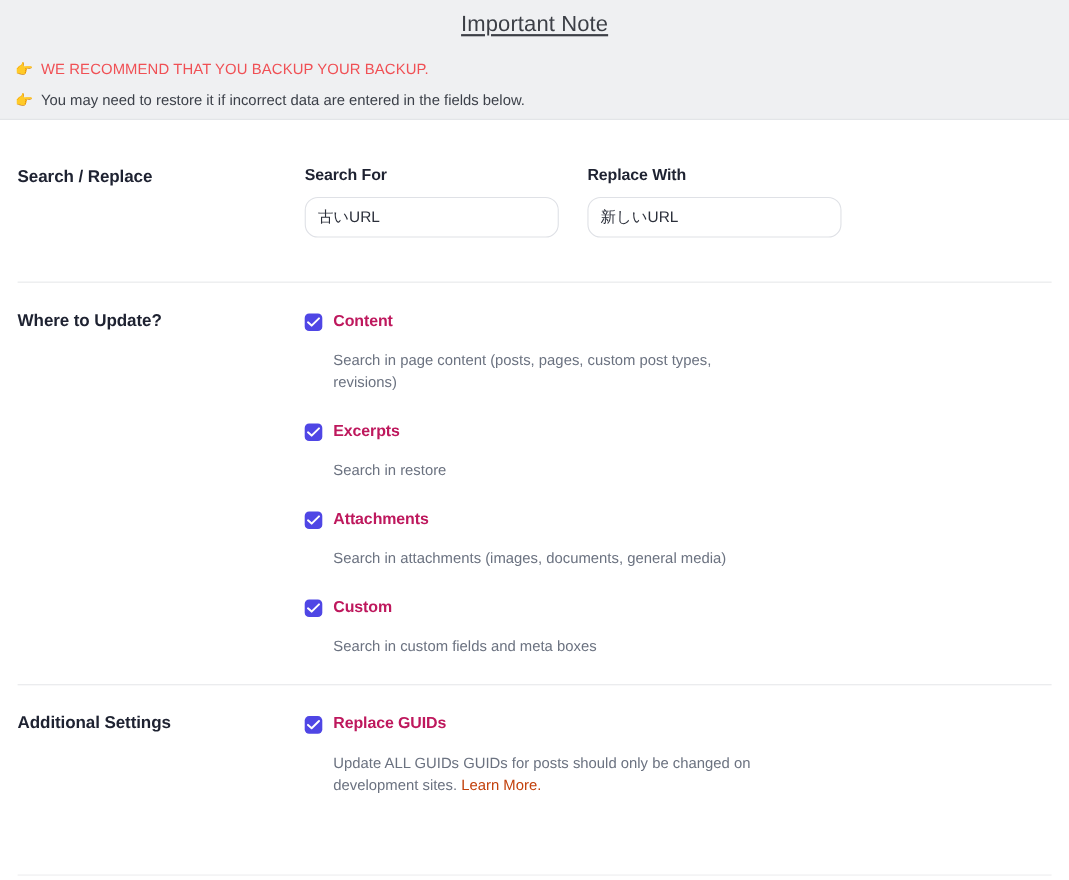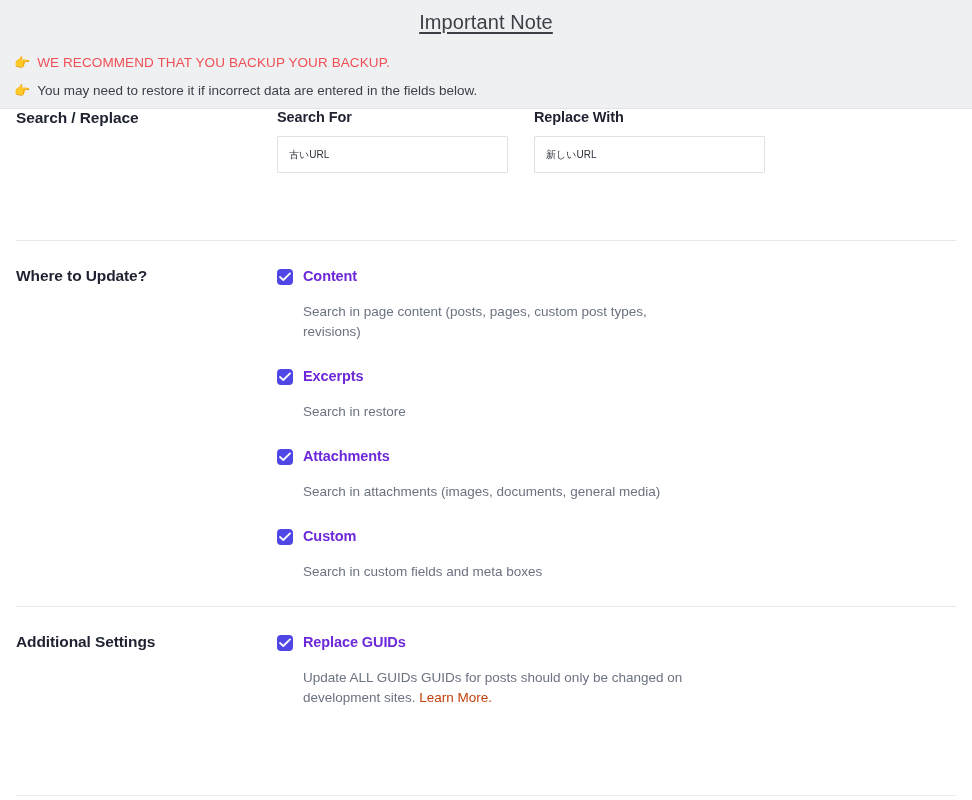--- a/index.html
+++ b/index.html
@@ -84,47 +84,49 @@
   }
 
   .divider {
     height: 1px;
     background: #e7e8ea;
     margin: 0 16px;
   }
 
   
   #search-replace-section {
+    padding-top: 27px;
     padding-bottom: 0;
     height: 131px;
     box-sizing: border-box;
+    margin-top: 16px;
   }
   .fields {
     display: flex;
     gap: 26px;
   }
   .field-group {
     width: 231px;
   }
   .field-label {
     font-size: 14.5px;
     font-weight: bold;
     color: #1e2231;
     margin-bottom: 11px;
     letter-spacing: -0.1px;
   }
   .text-input {
     width: 231px;
     height: 37px;
     box-sizing: border-box;
     border: 1px solid #dfe1e6;
-    border-radius: 1px;
+    border-radius: 12px;
     background: #ffffff;
     padding: 0 11px;
-    font-size: 10px;
+    font-size: 14px;
     font-family: "Liberation Sans", sans-serif;
     color: #2b2f3a;
     outline: none;
   }
   .text-input::placeholder { color: #9aa0ac; }
 
   
   #where-section {
     padding-top: 26px;
     padding-bottom: 24px;
@@ -150,21 +152,21 @@
   }
   .checkbox svg {
     position: absolute;
     left: 2px;
     top: 3px;
   }
   .check-texts { flex: 1 1 auto; }
   .check-title {
     font-size: 14.5px;
     font-weight: bold;
-    color: #6d28d9;
+    color: #be185d;
     line-height: 18px;
     letter-spacing: -0.1px;
   }
   .check-desc {
     font-size: 13.5px;
     color: #6b7280;
     line-height: 20px;
     margin-top: 17px;
     max-width: 395px;
   }

